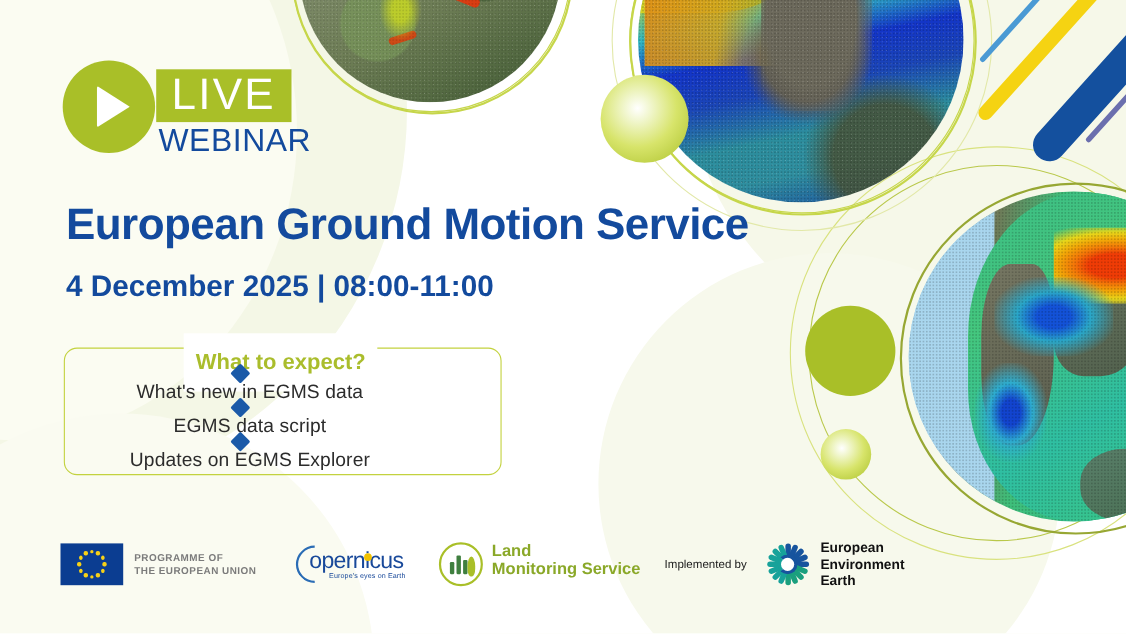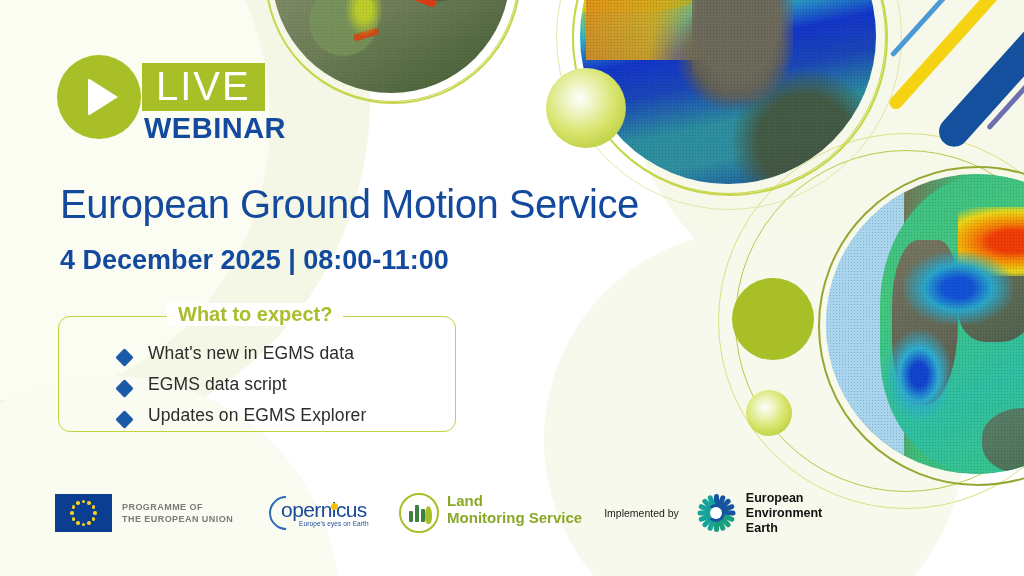--- a/index.html
+++ b/index.html
@@ -87,45 +87,45 @@
   .live-box{
     position:absolute;left:85px;top:8px;
     background:#a9bf28;
     padding:2px 14px 4px 14px;
   }
   .live-text{
     font-size:40px;font-weight:normal;color:#ffffff;letter-spacing:2px;line-height:1.05;
   }
   .webinar-text{
     position:absolute;left:87px;top:57px;
-    font-size:29px;font-weight:bold;color:#134a9d;letter-spacing:0.5px;text-align:center;
+    font-size:29px;font-weight:normal;color:#134a9d;letter-spacing:0.5px;text-align:center;
   }
 
   
   #headline{
     position:absolute;left:60px;top:182px;
-    font-size:40px;font-weight:normal;color:#134a9d;letter-spacing:-0.5px;
+    font-size:40px;font-weight:bold;color:#134a9d;letter-spacing:-0.5px;
   }
   #subhead{
     position:absolute;left:60px;top:245px;
     font-size:27px;font-weight:bold;color:#134a9d;letter-spacing:0px;
   }
 
   
   #expect-box{
     position:absolute;left:58px;top:316px;width:396px;height:114px;
     border:1.6px solid #c3d23f;border-radius:12px;
   }
   #expect-title{
     position:absolute;left:167px;top:303px;
-    background:#ffffff;padding:0 11px;
+    background:#ffffff;padding:15px 11px;
     font-size:20px;font-weight:bold;color:#aabd2c;
   }
   .bullet-list{position:absolute;left:118px;top:333px;}
-  .bullet-row{display:flex;align-items:flex-end;height:31px;}
+  .bullet-row{display:flex;align-items:center;height:31px;flex-direction:column;}
   .diamond{
     width:13px;height:13px;background:#1b5aa8;transform:rotate(45deg);
     margin-right:17px;flex:0 0 auto;border-radius:1.5px;
   }
   .bullet-text{font-size:17.5px;color:#2c2c2c;letter-spacing:.1px;}
 
   
   #footer{position:absolute;left:55px;top:488px;height:50px;display:flex;align-items:center;}
   .eu-flag{
     width:57px;height:38px;background:#0b3d91;position:relative;flex:0 0 auto;

